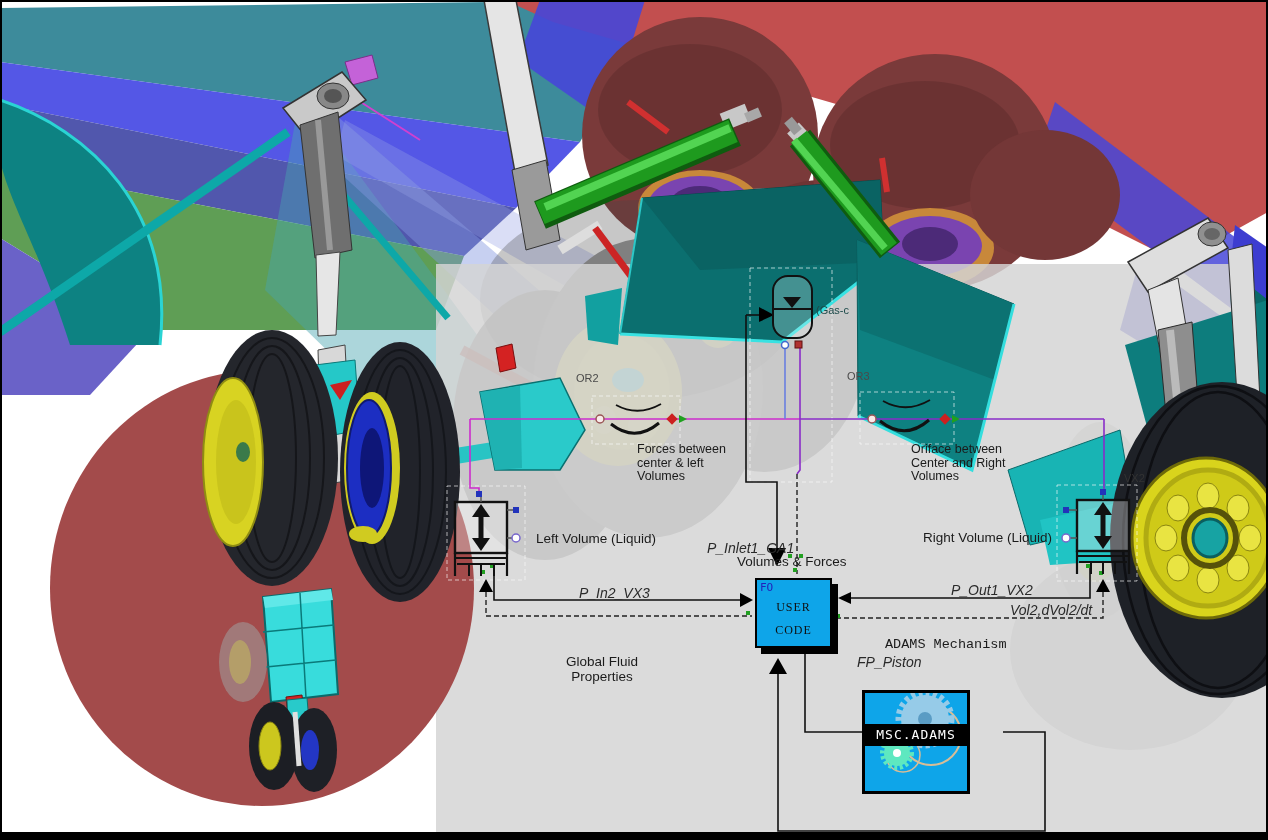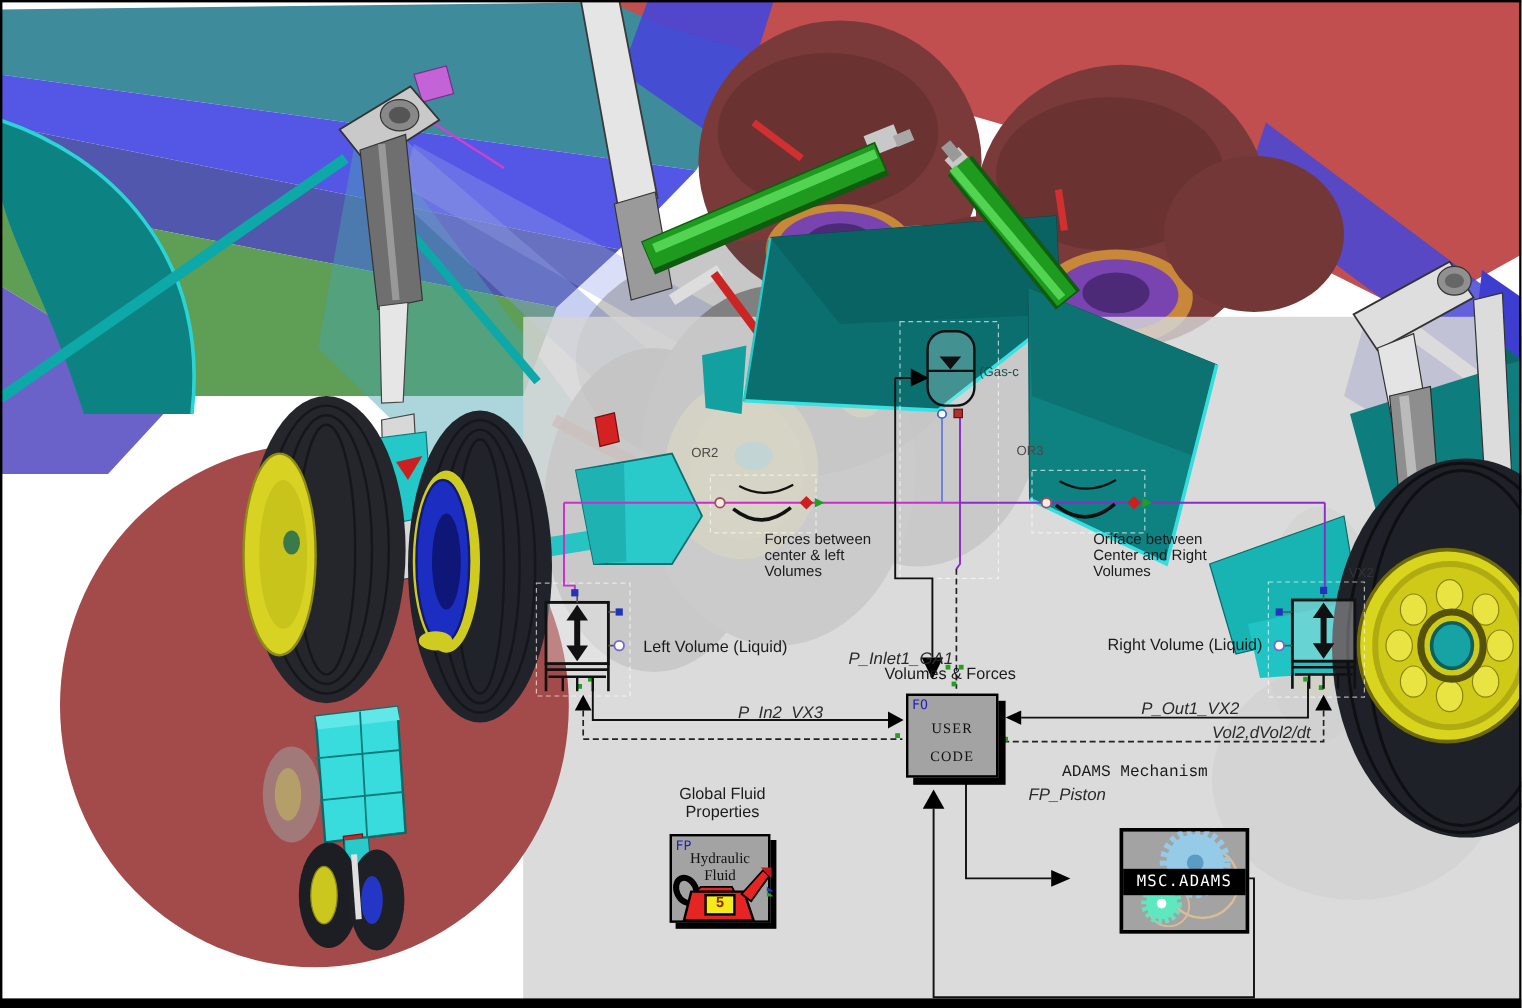--- a/index.html
+++ b/index.html
@@ -6,21 +6,21 @@
   #canvas{position:relative;width:1268px;height:840px;background:#ffffff;overflow:hidden;
           font-family:"Liberation Sans",sans-serif;}
   #canvas svg.layer{position:absolute;left:0;top:0;}
   .panel{position:absolute;left:436px;top:264px;width:830px;height:574px;
          background:rgba(212,212,212,0.84);}
   .lbl{position:absolute;color:#1b1b1b;white-space:nowrap;}
   .sig{font-size:14px;color:#2a2a2a;font-style:italic;}
   .cap{font-size:12.5px;line-height:13.5px;}
   .ttl{font-size:13.5px;}
   .idl{font-size:11px;color:#4a4a4a;}
-  .blockbox{position:absolute;background:#a3a3a3;border:2px solid #000;box-sizing:border-box;}
+  .blockbox{position:absolute;background:#0ea5e9;border:2px solid #000;box-sizing:border-box;}
   .typelbl{position:absolute;left:3px;top:1px;font-size:11px;color:#2222bb;
            font-family:"DejaVu Sans Mono",monospace;}
   .ucline{position:absolute;width:100%;text-align:center;font-size:12px;letter-spacing:1px;color:#111;
           font-family:Liberation Serif, serif;}
   .border{position:absolute;background:#000;}
   .banner{position:absolute;left:0px;top:31px;width:102px;height:22px;background:#000;color:#fff;
           font-family:"DejaVu Sans Mono",monospace;font-size:13px;letter-spacing:1px;
           line-height:22px;text-align:center;}
 </style>
 </head>
@@ -330,38 +330,22 @@
       <circle cx="1066" cy="538" r="4" fill="#fff" stroke="#7766cc" stroke-width="1.5"></circle>
     </g>
   </svg>
 
   <div class="blockbox" style="left:755px;top:578px;width:77px;height:70px;box-shadow:6px 6px 0 0 #000;">
     <span class="typelbl">FO</span>
     <div class="ucline" style="top:20px;">USER</div>
     <div class="ucline" style="top:43px;">CODE</div>
   </div>
 
-  <div class="blockbox" style="left:558px;top:695px;width:84px;height:74px;box-shadow:5px 5px 0 0 #000;">
-    <span class="typelbl">FP</span>
-    <div class="ucline" style="top:11px;font-size:12.5px;letter-spacing:0;">Hydraulic</div>
-    <div class="ucline" style="top:25px;font-size:12.5px;letter-spacing:0;">Fluid</div>
-    <svg width="84" height="74" viewBox="0 0 84 74" style="position:absolute;left:0;top:0;">
-      <ellipse cx="12" cy="45" rx="8" ry="11" fill="none" stroke="#000" stroke-width="5" transform="rotate(-25 12 45)"></ellipse>
-      <polygon points="24,42 50,42 52,46 20,46" fill="#e52424" stroke="#000" stroke-width="1.5"></polygon>
-      <polygon points="16,46 60,46 68,70 10,70" fill="#e52424" stroke="#000" stroke-width="2"></polygon>
-      <polygon points="58,48 76,28 81,33 66,54" fill="#e52424" stroke="#000" stroke-width="1.5"></polygon>
-      <polygon points="74,26 83,26 83,35" fill="#c01818"></polygon>
-      <rect x="28" y="49" width="24" height="16" fill="#f5ea1a" stroke="#000" stroke-width="2"></rect>
-      <polygon points="79,42 85,46 79,46" fill="#2838c8"></polygon>
-      <polygon points="79,46 85,50 79,50" fill="#28a028"></polygon>
-    </svg>
-    <div style="position:absolute;left:28px;top:48px;width:24px;text-align:center;font-size:12px;font-weight:bold;color:#8a2a00;">5</div>
-  </div>
-
-  <div class="blockbox" style="left:933px;top:690px;width:108px;height:88px;border-width:3px;">
+
+  <div class="blockbox" style="left:862px;top:690px;width:108px;height:104px;border-width:3px;">
     <svg width="102" height="80" viewBox="0 0 102 80" style="position:absolute;left:0;top:0;">
       <circle cx="66" cy="42" r="30" fill="none" stroke="#d9bd96" stroke-width="2"></circle>
       <circle cx="38" cy="62" r="17" fill="none" stroke="#d9bd96" stroke-width="1.5"></circle>
       <circle cx="60" cy="26" r="26" fill="none" stroke="#96cbe8" stroke-width="7" stroke-dasharray="4 3.2"></circle>
       <circle cx="60" cy="26" r="24" fill="#96cbe8"></circle>
       <circle cx="60" cy="26" r="7" fill="#5a9cc4"></circle>
       <circle cx="32" cy="60" r="14.5" fill="none" stroke="#5ee8c0" stroke-width="5" stroke-dasharray="3 2.6"></circle>
       <circle cx="32" cy="60" r="13" fill="#5ee8c0"></circle>
       <circle cx="32" cy="60" r="4" fill="#ffffff"></circle>
     </svg>
@@ -378,21 +362,21 @@
   <div class="lbl cap" style="left:911px;top:443px;">
     <div>Oriface between</div>
     <div>Center and Right</div>
     <div>Volumes</div>
   </div>
   <div class="lbl ttl" style="left:536px;top:531px;">Left Volume (Liquid)</div>
   <div class="lbl ttl" style="left:923px;top:530px;">Right Volume (Liquid)</div>
   <div class="lbl idl" style="left:1124px;top:472px;color:#333;">VX2</div>
   <div class="lbl sig" style="left:707px;top:540px;">P_Inlet1_GA1</div>
   <div class="lbl ttl" style="left:737px;top:554px;">Volumes &amp; Forces</div>
-  <div class="lbl sig" style="left:579px;top:585px;margin-left:36px;">P_In2_VX3</div>
+  <div class="lbl sig" style="left:579px;top:585px;">P_In2_VX3</div>
   <div class="lbl sig" style="left:951px;top:582px;">P_Out1_VX2</div>
   <div class="lbl sig" style="left:966px;top:602px;margin-left:44px;">Vol2,dVol2/dt</div>
   <div class="lbl sig" style="left:813px;top:654px;padding-left:44px;">FP_Piston</div>
   <div class="lbl ttl" style="left:552px;top:655px;width:100px;text-align:center;white-space:normal;line-height:14.5px;">
     <div>Global Fluid</div>
     <div>Properties</div>
   </div>
   <div class="lbl ttl" style="left:885px;top:637px;font-family:Liberation Mono, monospace;">ADAMS Mechanism</div>
   <div class="lbl idl" style="left:816px;top:304px;color:#1d4a4a;">(Gas-c</div>
 

